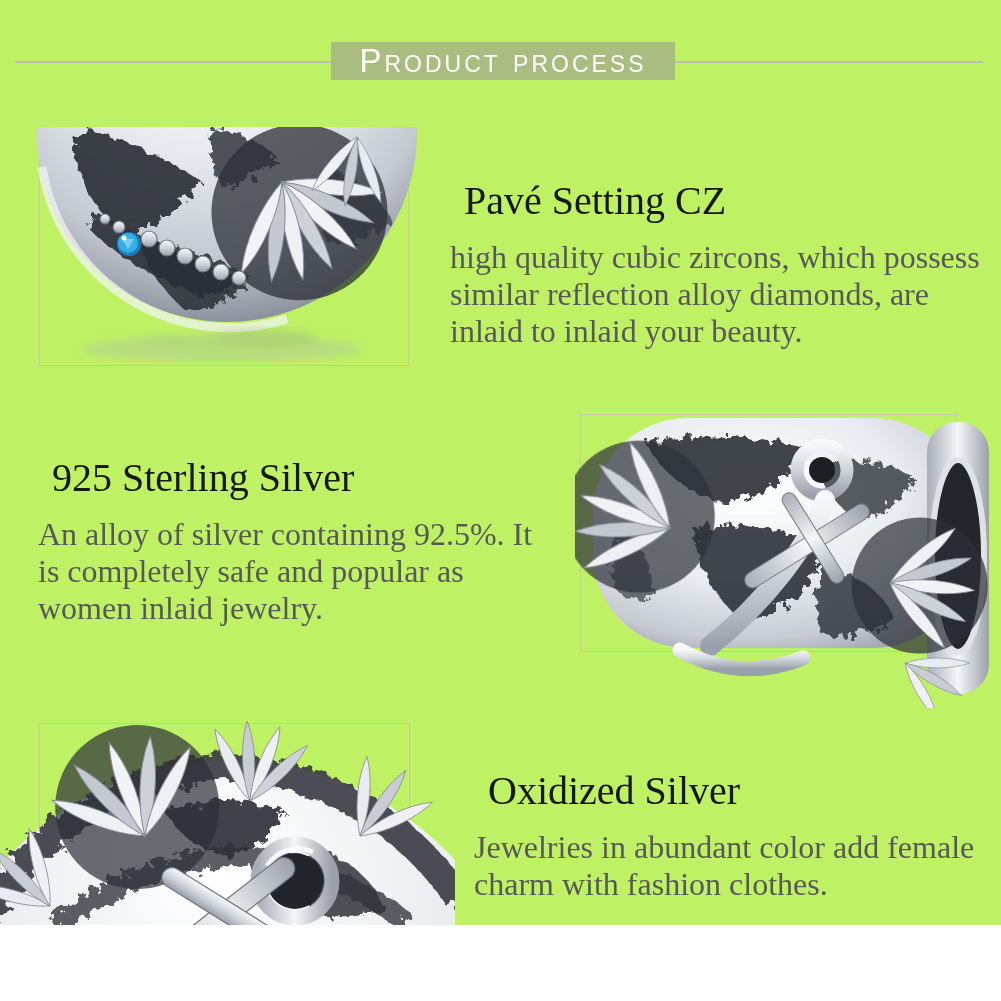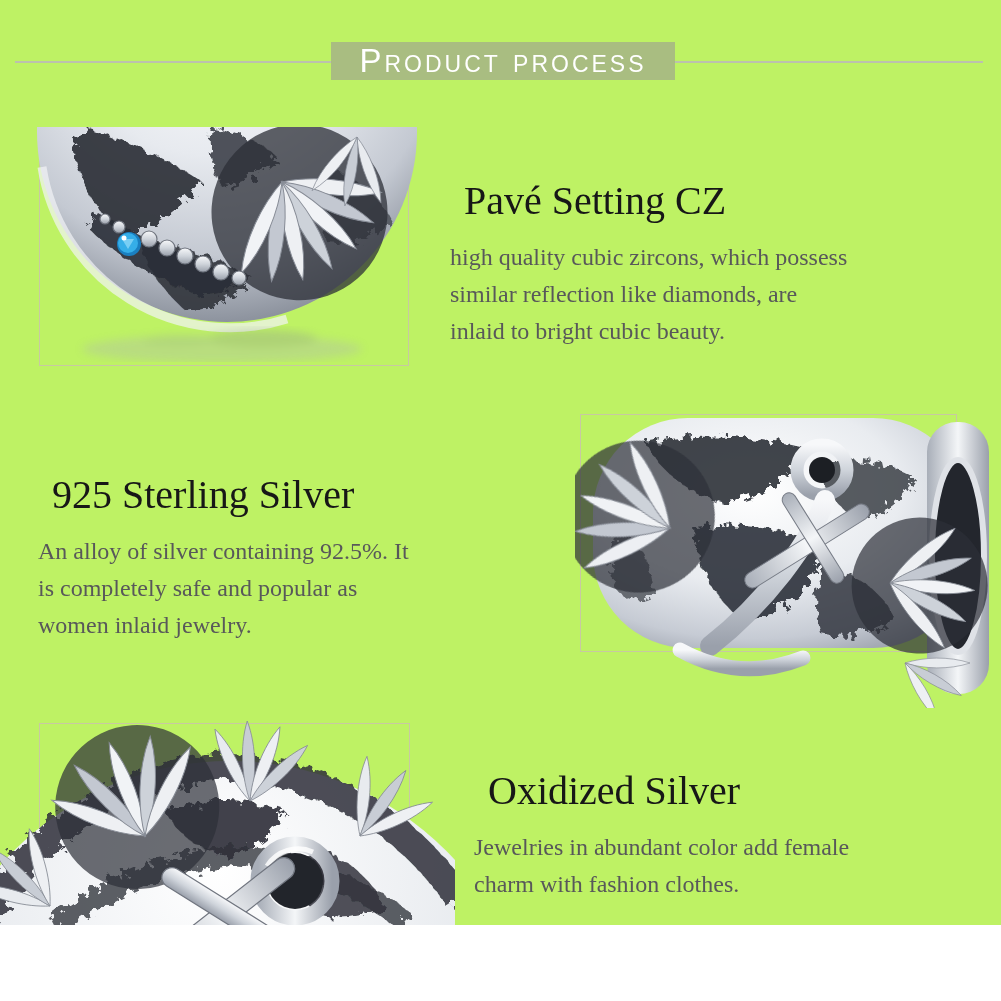--- a/index.html
+++ b/index.html
@@ -23,27 +23,27 @@
   .frame svg { position:absolute; display:block; }
   #frame1 { left:39px;  top:128px; width:368px; height:236px; }
   #frame1 svg { left:-13px; top:-2px; }
   #frame2 { left:580px; top:414px; width:375px; height:236px; }
   #frame2 svg { left:-6px; top:-7px; }
   #frame3 { left:39px;  top:723px; width:369px; height:239px; }
   #frame3 svg { left:-45px; top:-8px; }
   
   .tblock { position:absolute; }
   #text1 { left:450px; top:163px; width:530px; }
-  #text2 { left:38px;  top:457px; width:520px; }
+  #text2 { left:38px;  top:440px; width:520px; }
   #text3 { left:474px; top:753px; width:540px; }
   .tblock h2 {
     margin:14px; font-size:40px; font-weight:normal; color:#171717;
     line-height:48px; font-family:"Liberation Serif", serif;
   }
-  .tblock p { margin:13px 0 0 0; font-size:24px; color:#58585a; line-height:37px; }
+  .tblock p { margin:13px 0 0 0; font-size:32px; color:#58585a; line-height:37px; }
   .tblock p span { display:block; }
 </style>
 </head>
 <body>
 
 <div class="canvas">
 
   <div class="rule rule-left"></div>
   <div class="title-box">
     <span>Product process</span>
@@ -129,22 +129,22 @@
         <ellipse cx="235" cy="212" rx="55" ry="9" fill="#8d929c"></ellipse>
         <ellipse cx="150" cy="214" rx="35" ry="6" fill="#9ba0aa"></ellipse>
       </g>
     </svg>
   </div>
 
   <div class="tblock" id="text1">
     <h2>Pavé Setting CZ</h2>
     <p>
       <span>high quality cubic zircons, which possess</span>
-      <span>similar reflection like diamonds, are</span>
-      <span>inlaid to bright cubic beauty.</span>
+      <span>similar reflection alloy diamonds, are</span>
+      <span>inlaid to inlaid your beauty.</span>
     </p>
   </div>
 
   <div class="tblock" id="text2">
     <h2>925 Sterling Silver</h2>
     <p>
       <span>An alloy of silver containing 92.5%. It</span>
       <span>is completely safe and popular as</span>
       <span>women inlaid jewelry.</span>
     </p>

